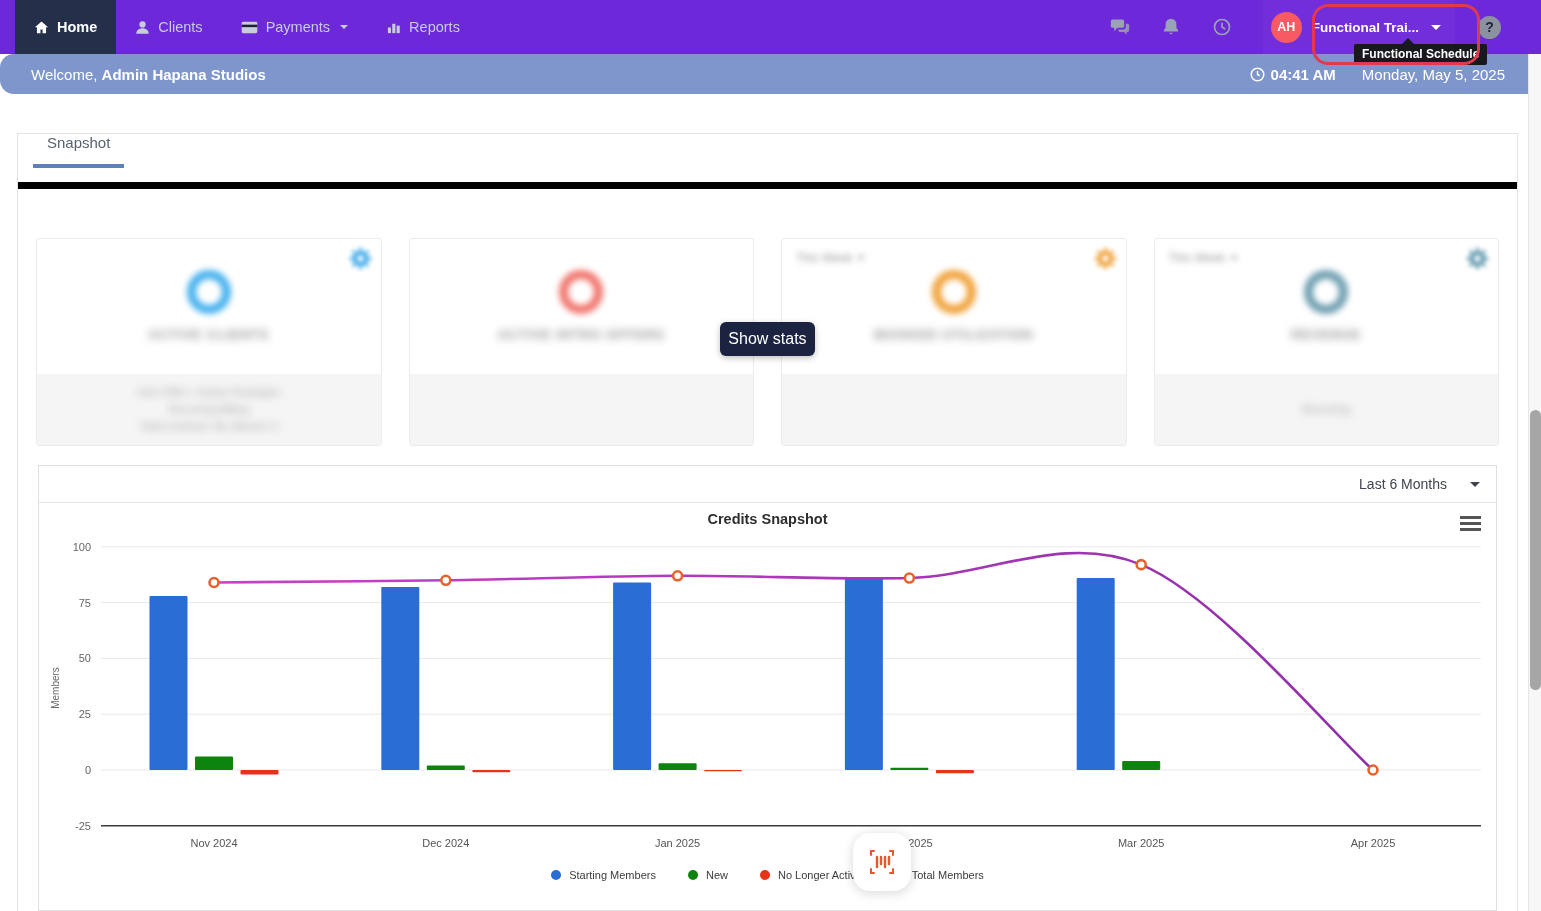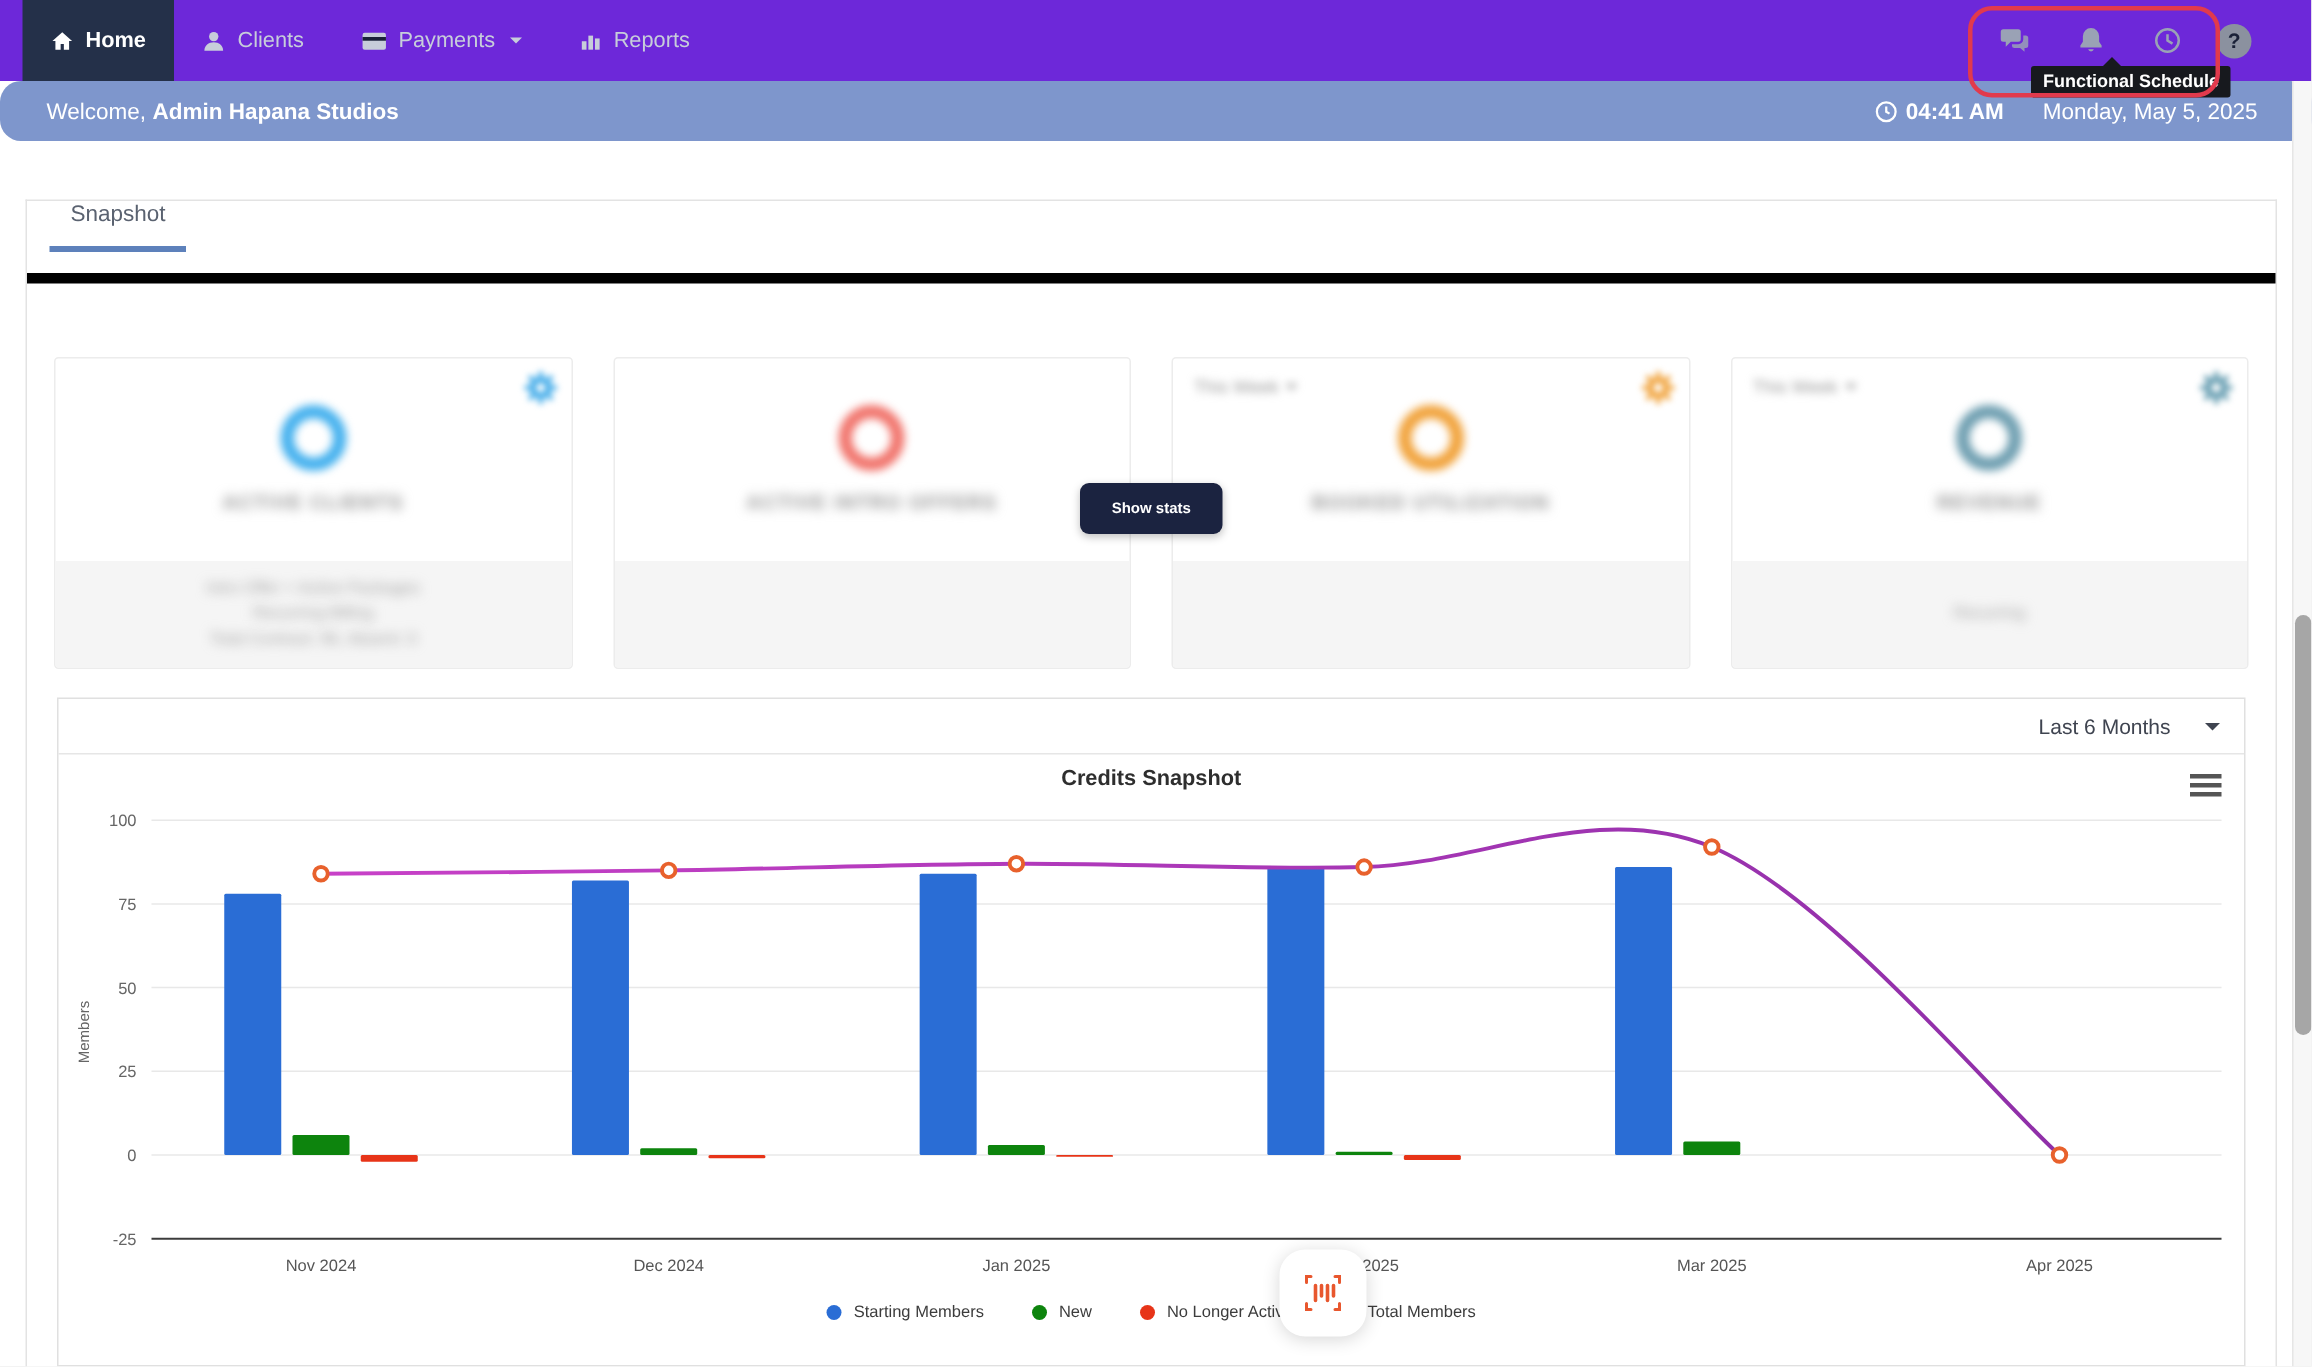--- a/index.html
+++ b/index.html
@@ -104,24 +104,23 @@
   }
   .caret-gray { width:0; height:0; border-left:4px solid transparent; border-right:4px solid transparent; border-top:4px solid #9a9a9a; }
   .card-footer {
     height:72px; background:#f5f5f5; display:flex; flex-direction:column;
     align-items:center; justify-content:center; gap:5px;
   }
   .card-footer span { font-size:11px; color:#a3a3a3; filter:blur(4px); }
 
   .show-stats-btn {
     position:absolute; left:720px; top:322px; width:95px; height:34px; z-index:20;
-    background:#1b2340; color:#fff; font-size:10px; border:none; border-radius:6px;
+    background:#1b2340; color:#fff; font-size:16px; border:none; border-radius:6px;
     cursor:pointer; box-shadow:0 2px 6px rgba(0,0,0,.25);
     font-family:"Liberation Sans", sans-serif;
-    font-weight:bold;
   }
 
   
   .chart-panel {
     position:absolute; left:38px; top:465px; width:1459px; height:446px;
     border:1px solid #e0e0e0; background:#fff;
   }
   .chart-header {
     height:37px; border-bottom:1px solid #e6e6e6; display:flex; align-items:center;
     justify-content:flex-end; padding-right:16px;
@@ -219,20 +218,25 @@
           <svg viewBox="0 0 24 24" fill="#9aa2b5">
             <path d="M12 2a6.5 6.5 0 0 0-6.5 6.5V13L3.5 16v1.5h17V16L18.5 13V8.5A6.5 6.5 0 0 0 12 2zm-2.3 17a2.4 2.4 0 0 0 4.6 0z"></path>
           </svg>
         </span>
       <span class="nav-icon-btn">
           <svg viewBox="0 0 24 24" fill="none" stroke="#9aa2b5" stroke-width="2">
             <circle cx="12" cy="12" r="9"></circle>
             <path d="M12 7v5l4 2.5"></path>
           </svg>
         </span>
+      <div class="account">
+        <span class="avatar">AH</span>
+        <span class="account-label">Functional Trai...</span>
+        <span class="caret-down"></span>
+      </div>
       <span class="help-btn">?</span>
     </div>
   </div>
 
   <div class="annotation-outline"></div>
   <div class="tooltip-caret"></div>
   <div class="tooltip">Functional Schedule</div>
 
   <div class="welcome-bar">
     <div class="welcome-text">

